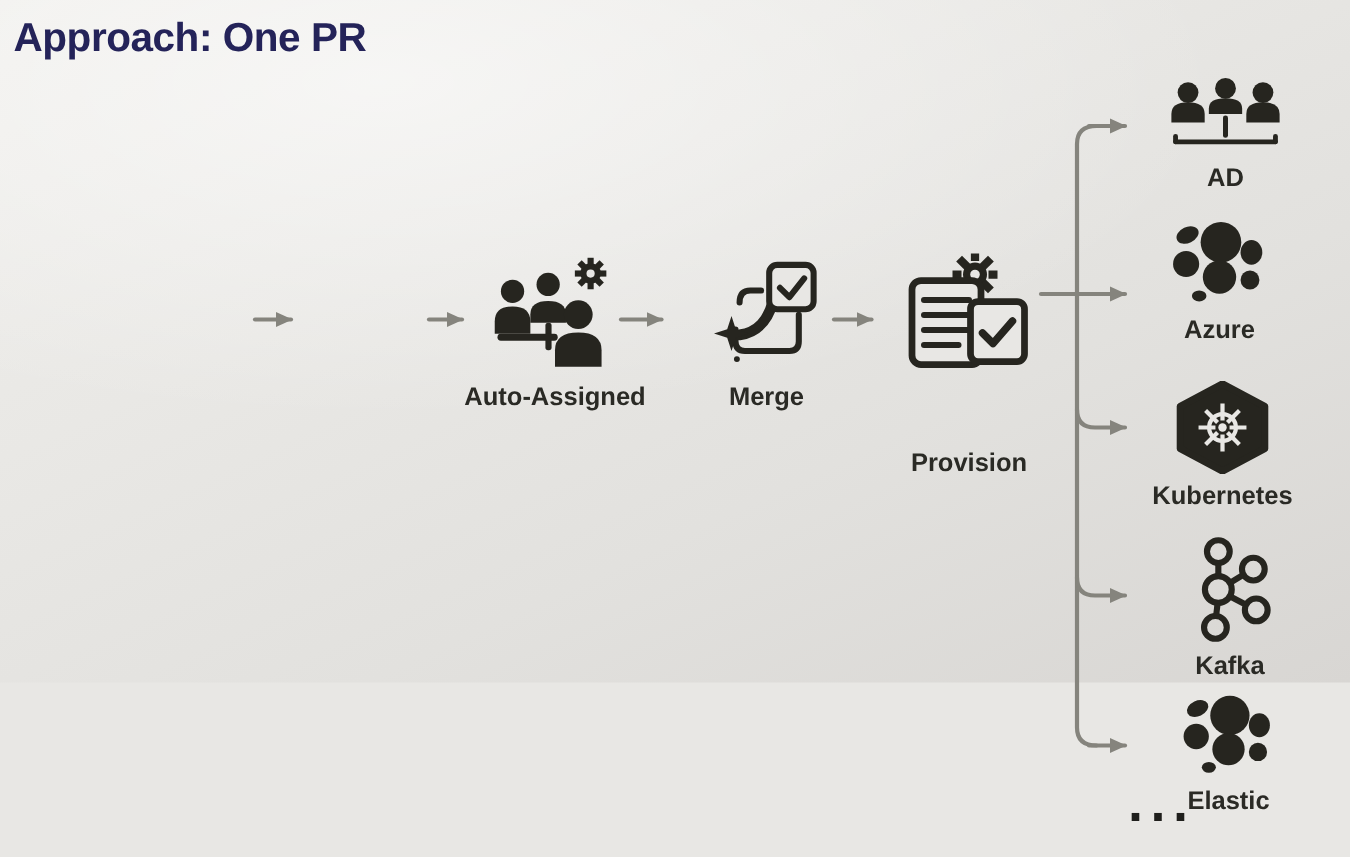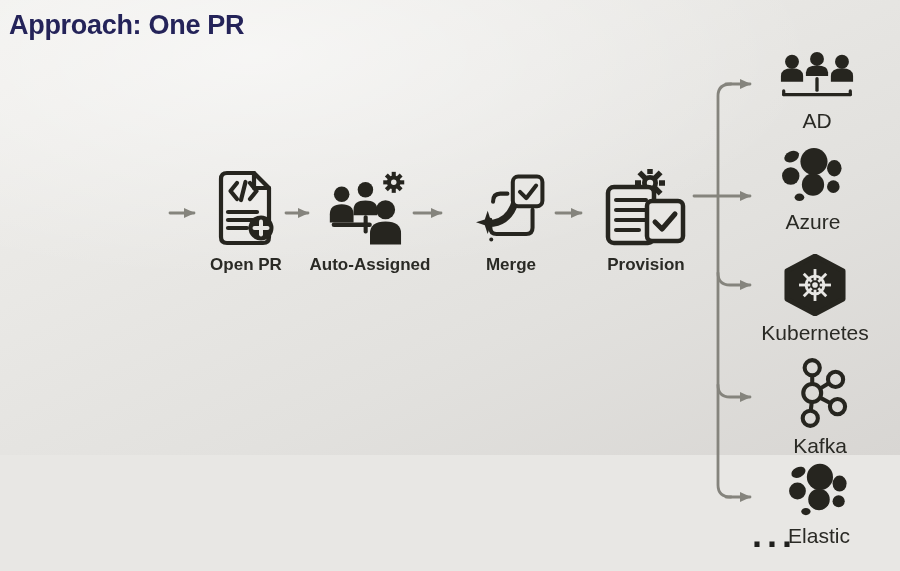--- a/index.html
+++ b/index.html
@@ -20,25 +20,25 @@
     font-size:27px;font-weight:700;letter-spacing:-.3px;
     color:#242359;
   }
   .step{position:absolute;top:166px;display:flex;flex-direction:column;align-items:center;}
   .step .icon-wrap{height:80px;display:flex;align-items:flex-end;justify-content:center;}
   .step-label{margin-top:9px;font-size:17px;font-weight:600;color:#2a2a25;white-space:nowrap;text-align:center;}
   .step-wy{left:40px;width:145px;}
   .step-op{left:186px;width:120px;}
   .step-aa{left:298px;width:144px;}
   .step-mg{left:448px;width:126px;}
-  .step-pv{left:584px;width:124px;}
+  .step-pv{left:584px;width:124px;gap:44px;}
 
   .target{position:absolute;display:flex;flex-direction:column;align-items:center;}
   .target .icon-wrap{display:flex;align-items:flex-end;justify-content:center;}
-  .target-label{font-size:21px;font-weight:400;color:#2a2a25;white-space:nowrap;text-align:center;}
+  .target-label{font-size:17px;font-weight:700;color:#2a2a25;white-space:nowrap;text-align:center;}
   .t-ad{left:752px;top:52px;width:130px;}   .t-ad .target-label{margin-top:7px;}
   .t-az{left:748px;top:146px;width:130px;}  .t-az .target-label{margin-top:4px;}
   .t-k8{left:750px;top:254px;width:130px;}  .t-k8 .target-label{margin-top:5px;}
   .t-ka{left:755px;top:358px;width:130px;}  .t-ka .target-label{margin-top:6px;}
   .t-el{left:754px;top:462px;width:130px;}  .t-el .target-label{margin-top:4px;}
 
   .ellipsis{
     position:absolute;left:752px;top:514px;width:60px;
     font-size:36px;font-weight:700;letter-spacing:5px;color:#1f1f1c;
   }
@@ -65,42 +65,20 @@
       <path d="M731,84 Q718,84 718,96 L718,485 Q718,497 731,497"></path>
       <path d="M726,84 H750" marker-end="url(#ah)"></path>
       <path d="M694,196 H750" marker-end="url(#ah)"></path>
       <path d="M718,273 Q718,285 730,285 H750" marker-end="url(#ah)"></path>
       <path d="M718,385 Q718,397 730,397 H750" marker-end="url(#ah)"></path>
       <path d="M726,497 H750" marker-end="url(#ah)"></path>
     </g>
   </svg>
 
 
-  <div class="step step-op">
-    <div class="icon-wrap">
-      <svg width="62" height="76" viewBox="0 0 60 76">
-        <g stroke="#26251f" stroke-width="4.2" fill="none" stroke-linecap="round" stroke-linejoin="round">
-          <path d="M38,3 H11 Q5,3 5,9 V67 Q5,73 11,73 H47 Q53,73 53,67 V18 Z"></path>
-          <path d="M38,3 V18 H53"></path>
-          <polyline points="21,13 14.5,21 21,29"></polyline>
-          <polyline points="34,13 40.5,21 34,29"></polyline>
-          <line x1="29.5" y1="12" x2="25" y2="30"></line>
-          <line x1="12" y1="42" x2="41" y2="42"></line>
-          <line x1="12" y1="50" x2="37" y2="50"></line>
-          <line x1="12" y1="58" x2="31" y2="58"></line>
-        </g>
-        <circle cx="45" cy="58" r="12.5" fill="#26251f"></circle>
-        <g stroke="#e8e7e4" stroke-width="4" stroke-linecap="round">
-          <line x1="45" y1="51.5" x2="45" y2="64.5"></line>
-          <line x1="38.5" y1="58" x2="51.5" y2="58"></line>
-        </g>
-      </svg>
-    </div>
-    <div class="step-label">Open PR</div>
-  </div>
 
   <div class="step step-aa">
     <div class="icon-wrap">
       <svg width="84" height="78" viewBox="0 0 92 82">
         <g fill="#26251f">
           <circle cx="72" cy="14" r="7.5"></circle>
           <g stroke="#26251f" stroke-width="4.5">
             <line x1="78" y1="14" x2="83.5" y2="14"></line>
               <line x1="76.2" y1="18.2" x2="80.1" y2="22.1"></line>
             <line x1="72" y1="20" x2="72" y2="25.5"></line>

